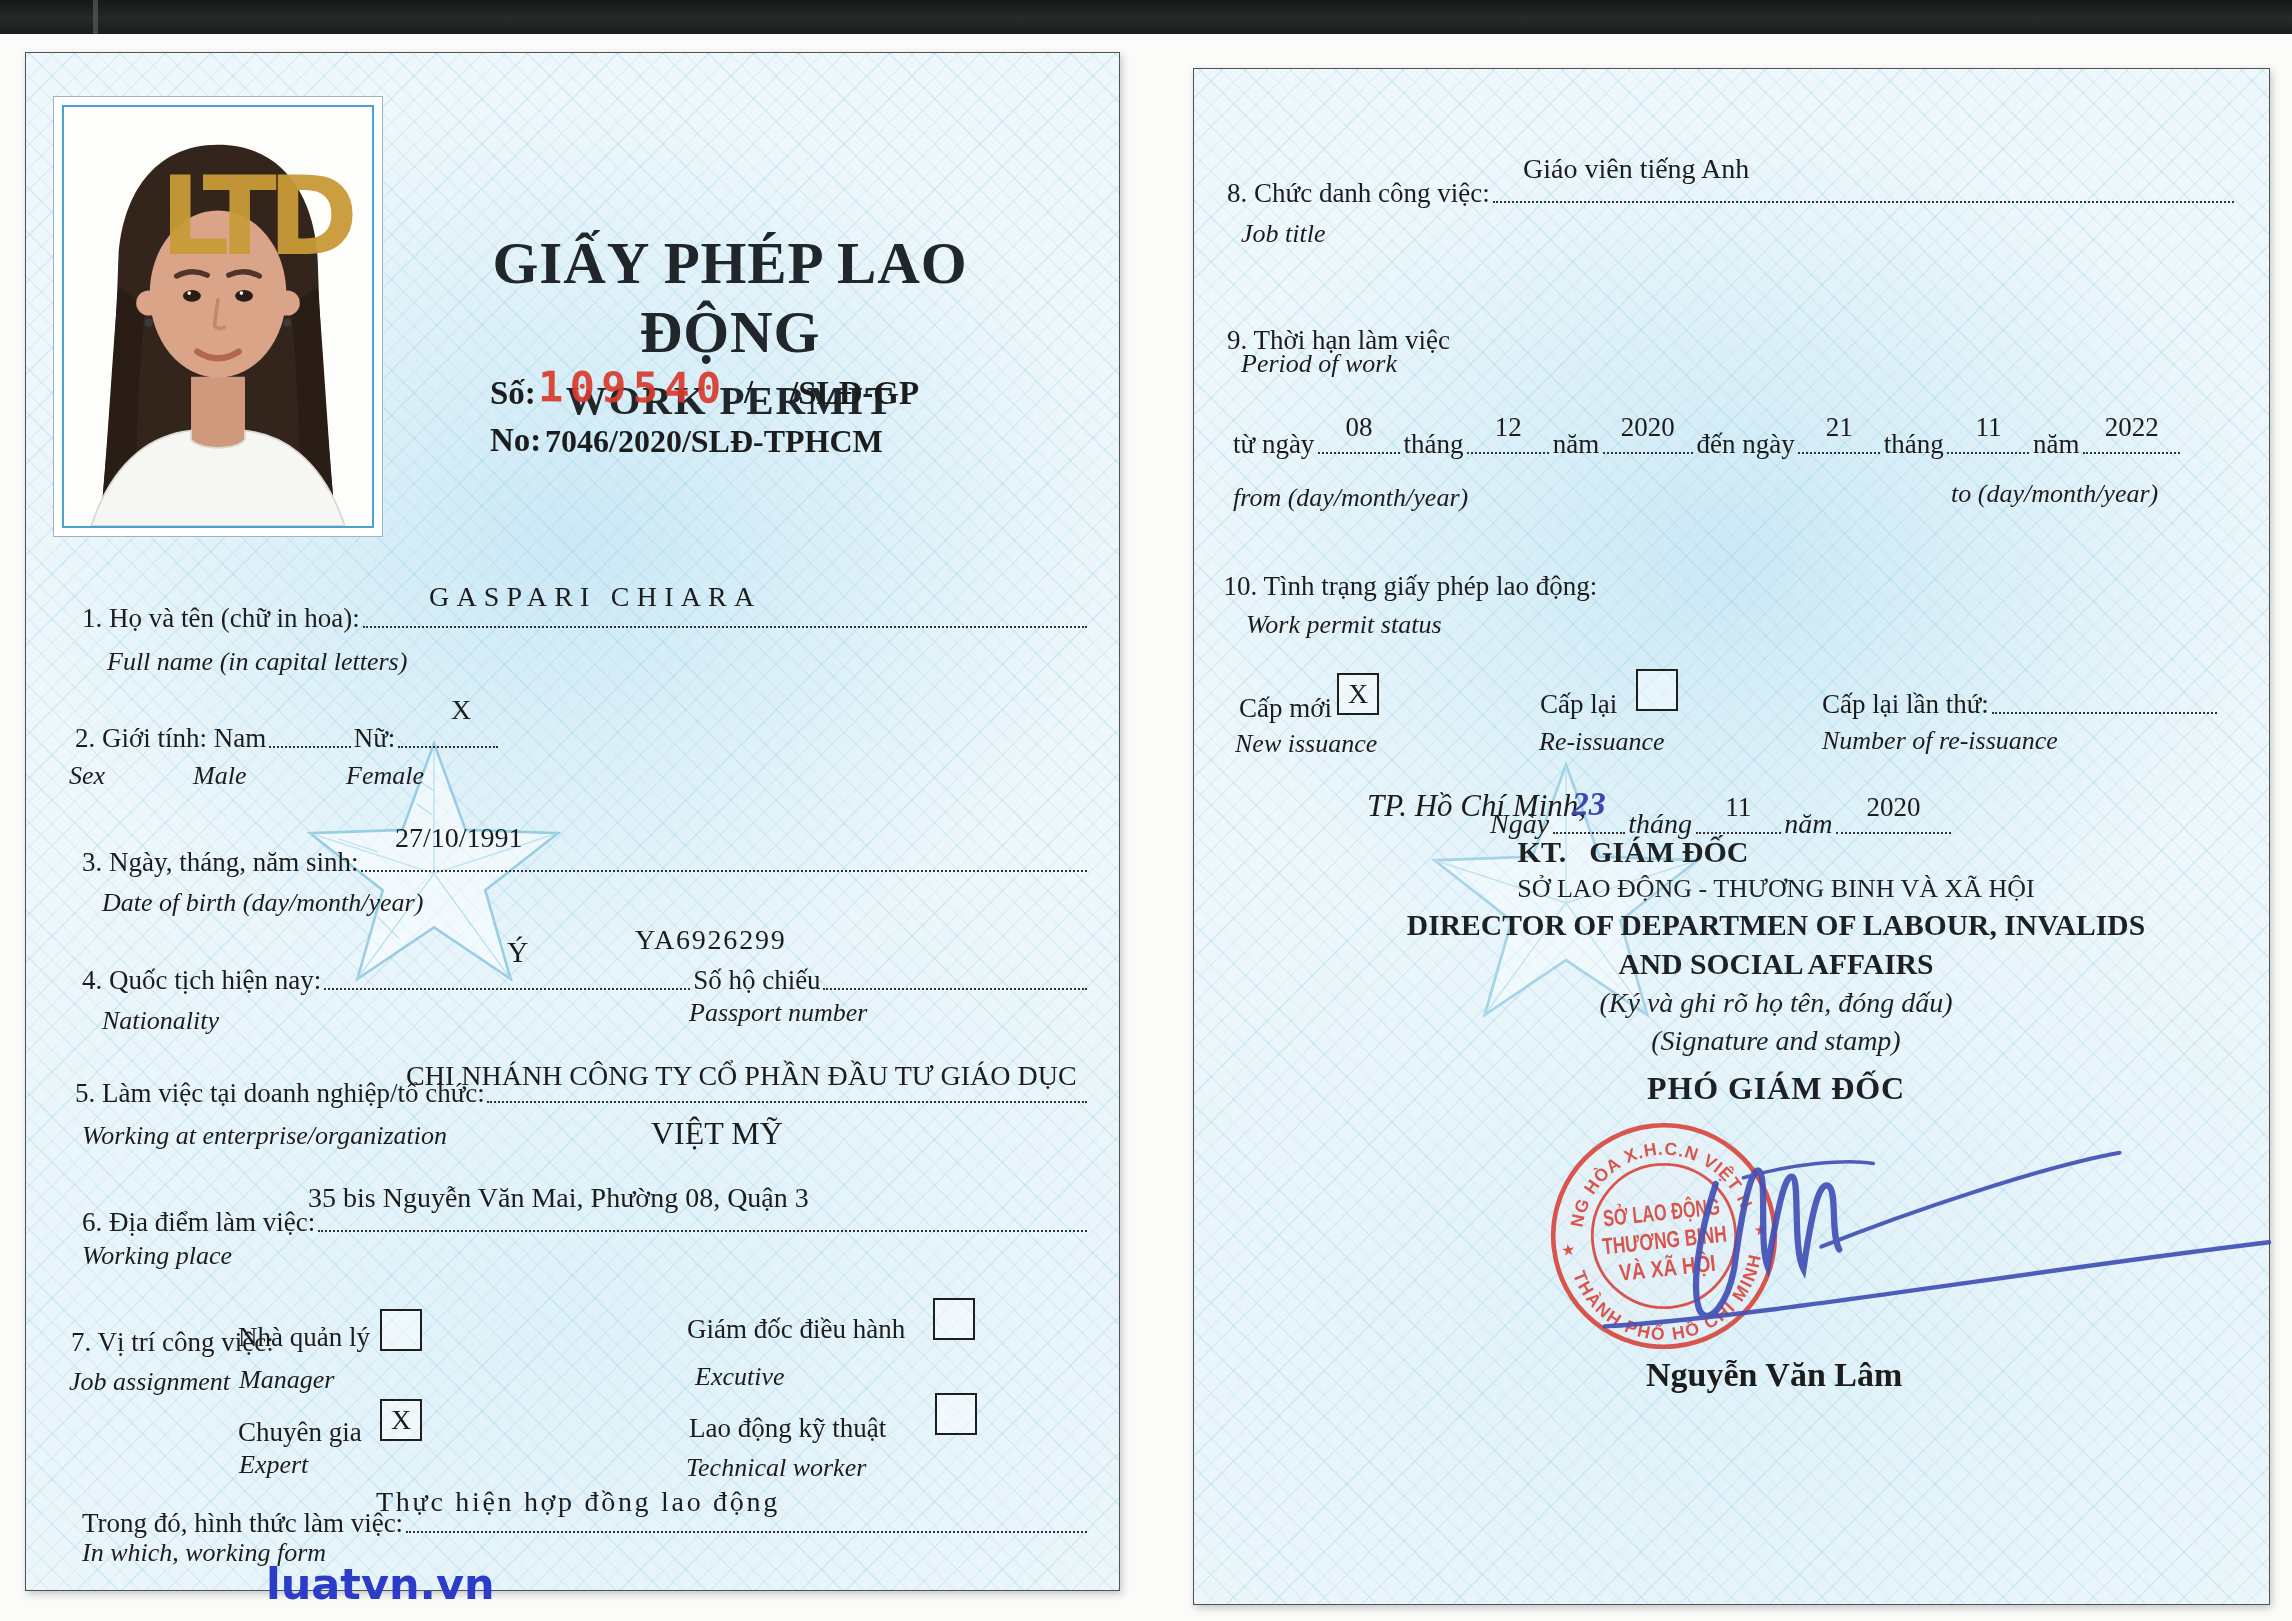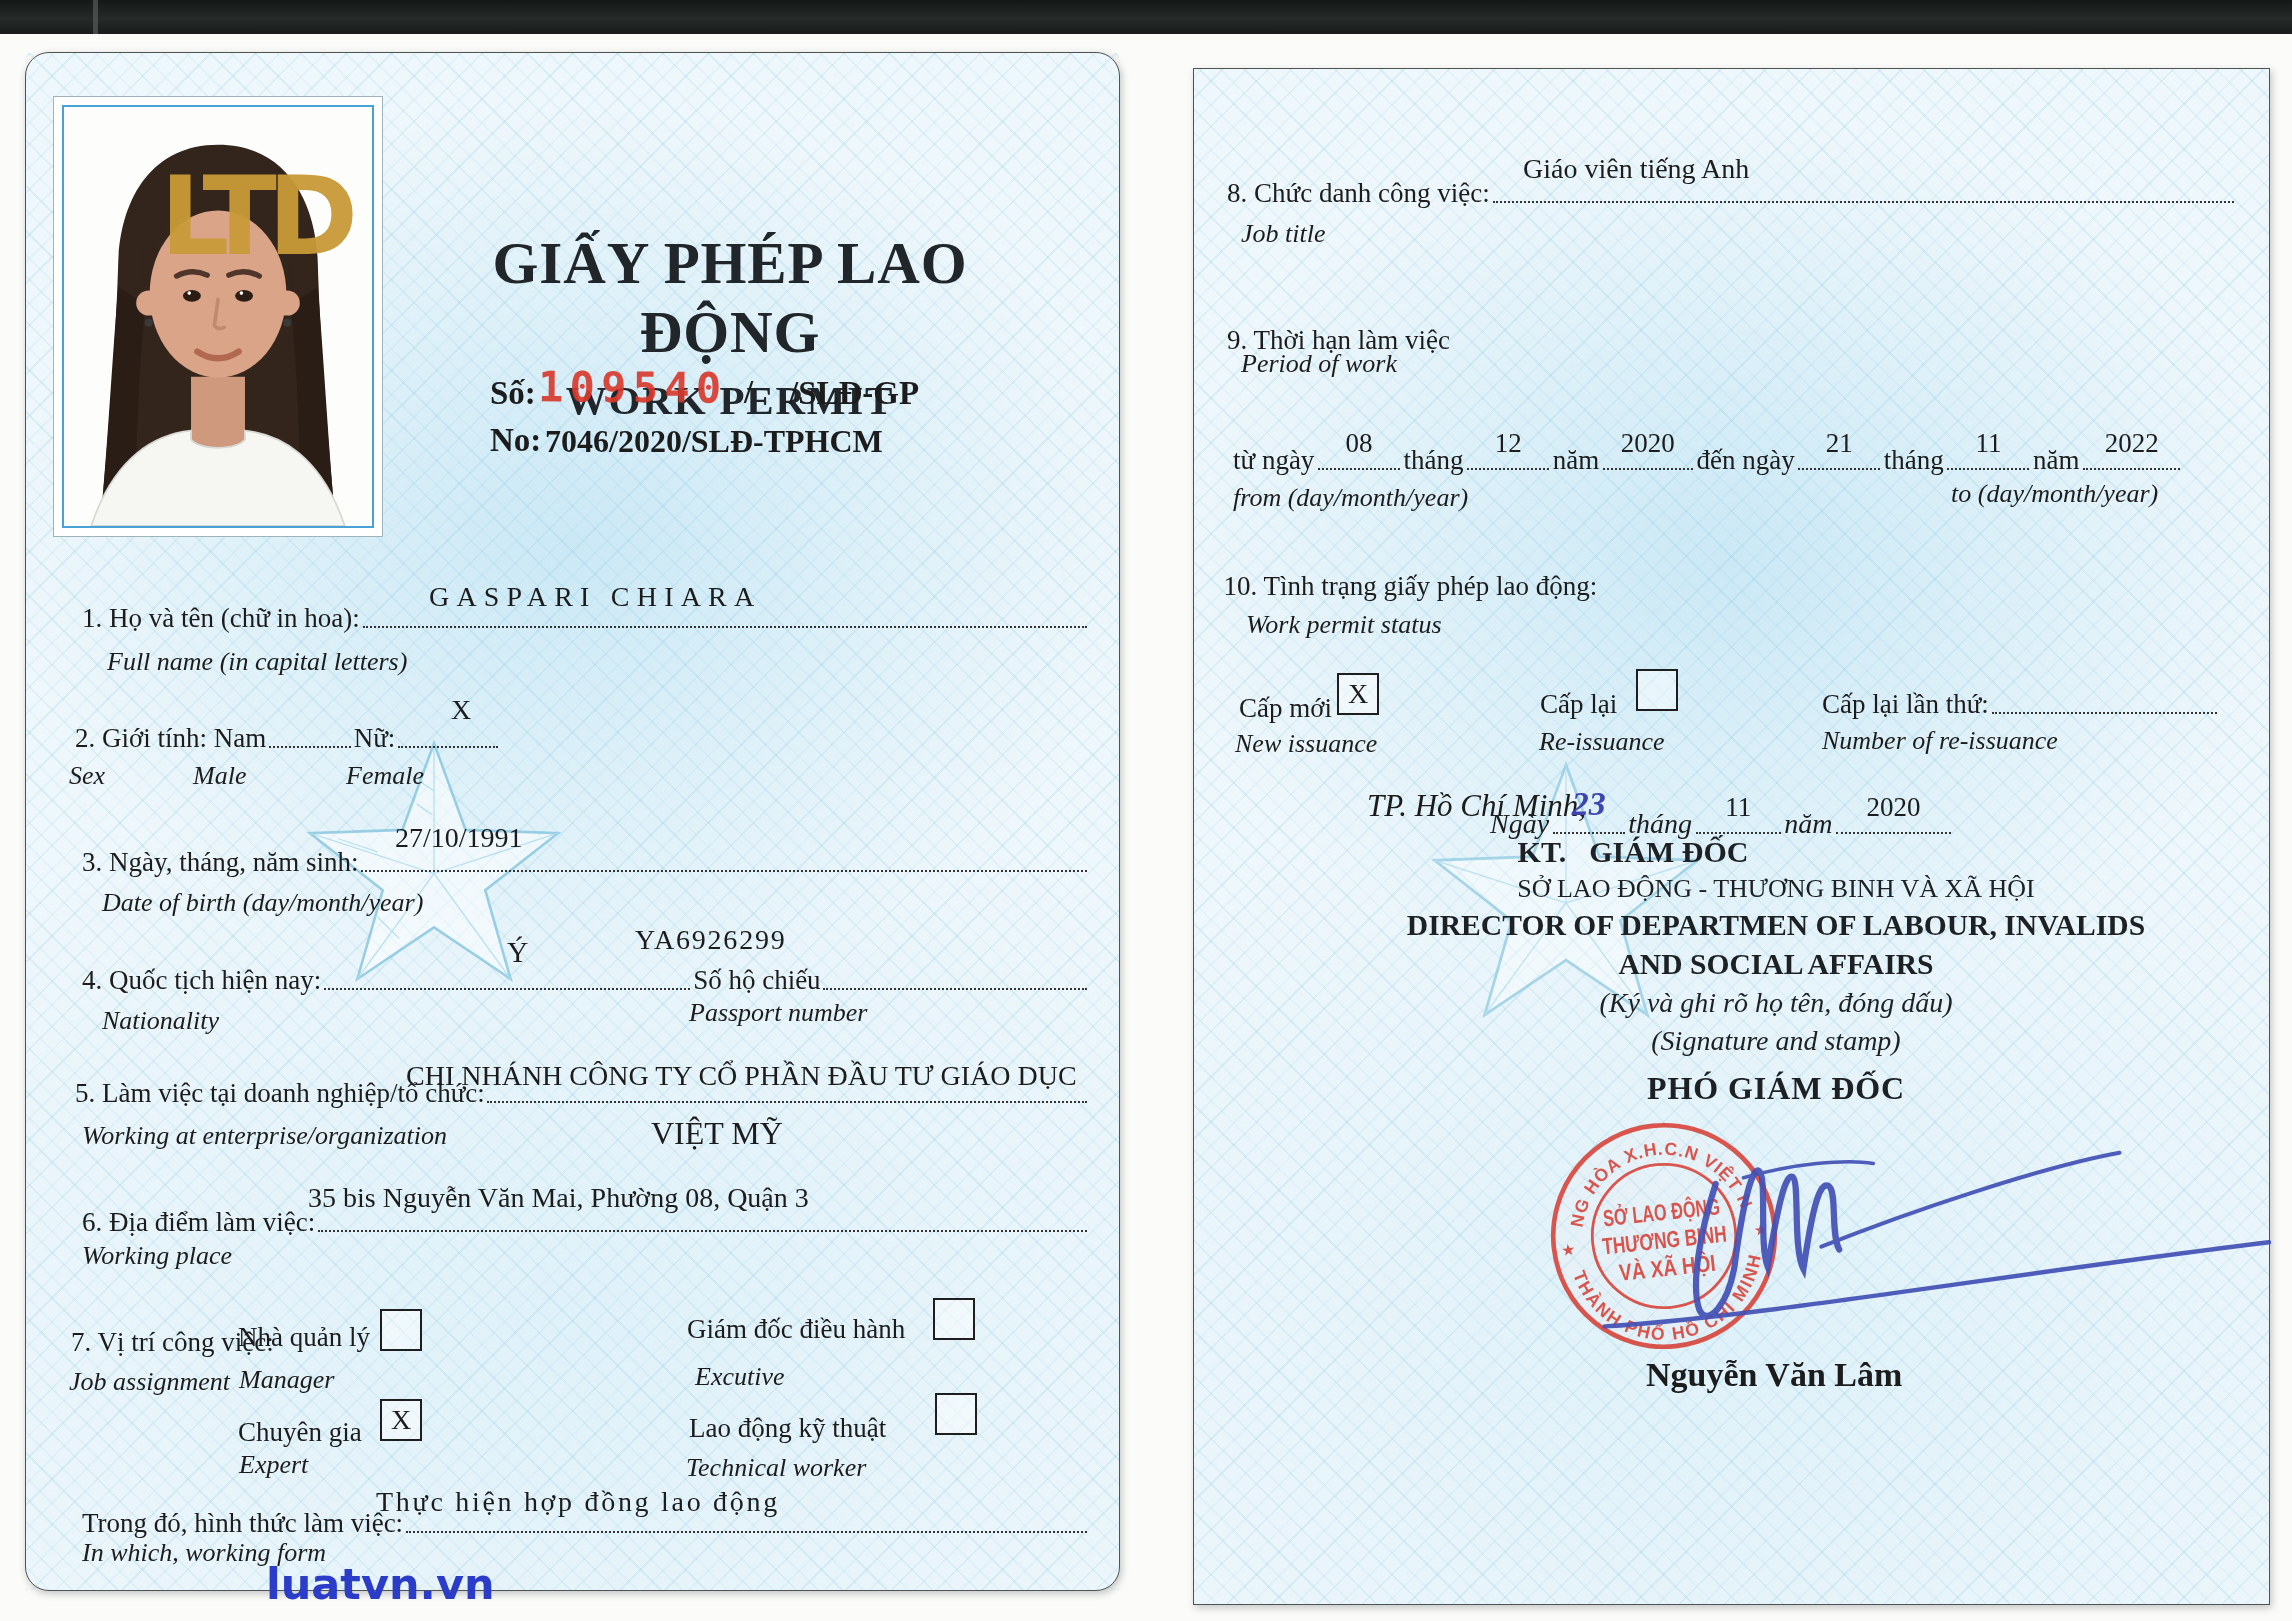--- a/index.html
+++ b/index.html
@@ -17,21 +17,21 @@
       radial-gradient(806px 627px at 50% 32%, rgba(160,215,238,.45), rgba(160,215,238,0) 70%),
       radial-gradient(1075px 806px at 50% 82%, rgba(188,227,244,.30), rgba(188,227,244,0) 72%),
       #eef7fb;
     box-shadow:1.8px 2.7px 7.2px rgba(40,50,55,.25);}
   .page::before{content:"";position:absolute;inset:0;pointer-events:none;
     background:
       repeating-linear-gradient(45deg,  rgba(118,192,220,.17) 0 1.8px, transparent 1.8px 32px),
       repeating-linear-gradient(-45deg, rgba(118,192,220,.17) 0 1.8px, transparent 1.8px 32px),
       repeating-linear-gradient(45deg,  transparent 0 15px, rgba(118,192,220,.09) 15px 17px, transparent 17px 32px),
       repeating-linear-gradient(-45deg, transparent 0 15px, rgba(118,192,220,.09) 15px 17px, transparent 17px 32px);}
-  .pleft{left:25px;top:52px;width:1093px;height:1537px;border-radius:24px;}
+  .pleft{left:25px;top:52px;width:1093px;height:1537px;}
   .pright{left:1193px;top:68px;width:1075px;height:1535px;}
 
   .lbl,.sub,.val,.row,.cb{position:absolute;}
   .lbl{font-size:27px;white-space:nowrap;}
   .sub{font-size:26px;font-style:italic;white-space:nowrap;}
   .val{font-size:32px;white-space:nowrap;}
   .row{display:flex;align-items:flex-end;}
   .row .t{font-size:27px;white-space:nowrap;line-height:1.3;}
   .row .ti{font-size:28px;font-style:italic;white-space:nowrap;line-height:1.3;}
   .dots{height:0;border-bottom:2.7px dotted #333;margin:0 2.7px 8px 2.7px;}
@@ -234,21 +234,21 @@
     <div class="row" style="left:33px;top:107px;width:1010px;">
       <span class="t">8. Chức danh công việc:</span>
       <span class="dots dfill"></span>
       <span class="rval" style="left:296px;top:-23px;">Giáo viên tiếng Anh</span>
     </div>
     <div class="sub" style="left:47px;top:150px;">Job title</div>
 
     <div class="lbl" style="left:33px;top:256px;">9. Thời hạn làm việc</div>
     <div class="sub" style="left:47px;top:280px;">Period of work</div>
 
-    <div class="row" style="left:39px;top:372px;width:985px;text-align:right;">
+    <div class="row" style="left:39px;top:356px;width:985px;text-align:right;">
       <span class="t">từ ngày</span>
       <span class="dseg" style="width:82px;">
           <span class="dv">08</span>
         </span>
       <span class="t">tháng</span>
       <span class="dseg" style="width:82px;">
           <span class="dv">12</span>
         </span>
       <span class="t">năm</span>
       <span class="dseg" style="width:90px;">

